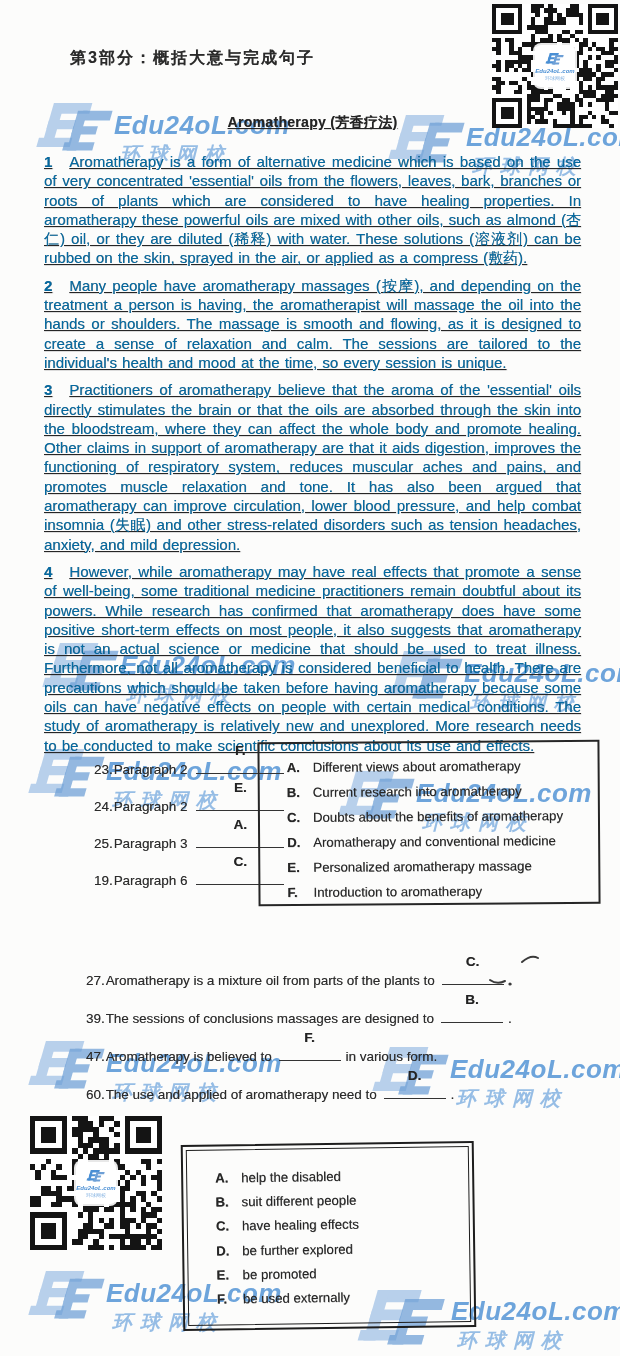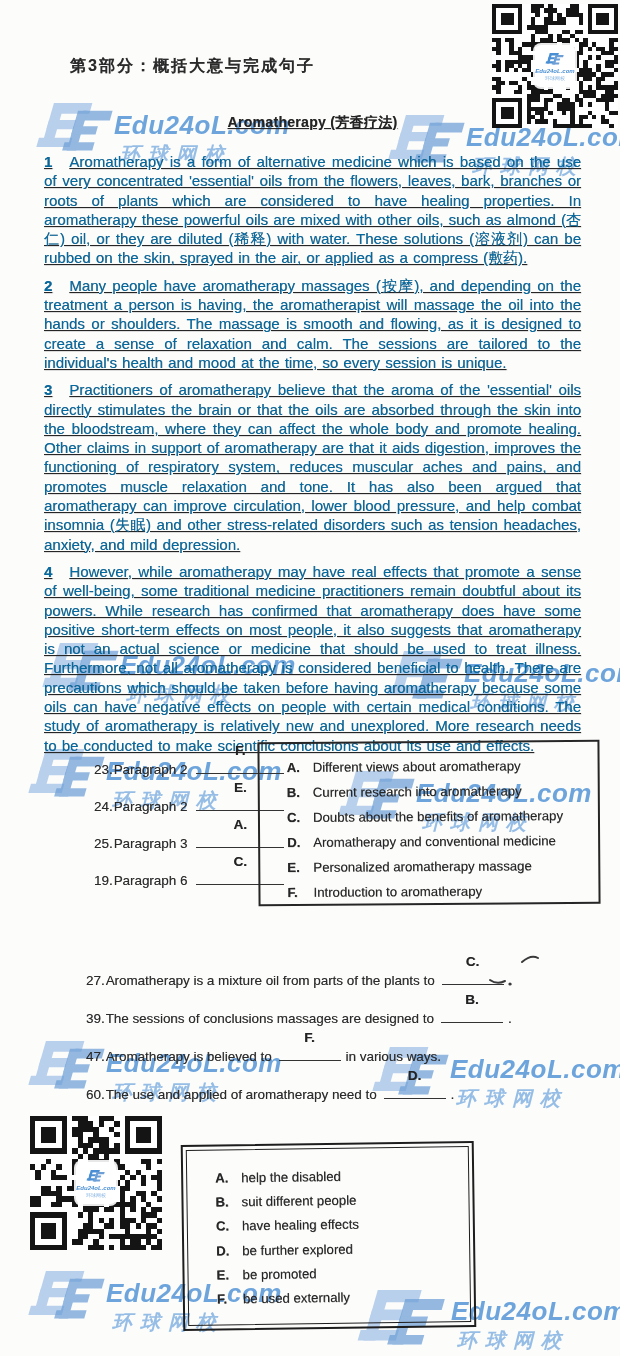--- a/index.html
+++ b/index.html
@@ -19,21 +19,21 @@
   }
   .wm .wm-cn{
     position:absolute;left:86px;top:47px;
     font-style:italic;font-weight:bold;font-size:20px;letter-spacing:8px;
     color:var(--cn-color,#85b3e2);opacity:.85;white-space:nowrap;
   }
   
   .ink{text-shadow:0.3px 0.3px 0.4px rgba(40,40,40,0.5);}
   
   .sec-header{
-    position:absolute;left:70px;top:56px;z-index:1;
+    position:absolute;left:70px;top:48px;z-index:1;
     font-size:16px;font-weight:bold;letter-spacing:2px;color:#2a2a2a;
   }
   
   .article{position:absolute;left:36px;top:114px;width:553px;z-index:1;text-decoration:underline;}
   .article h2{
     margin:0 0 20px 0;text-align:center;
     font-size:14px;font-weight:bold;letter-spacing:0.3px;color:#232323;
   }
   .article p{
     margin:8px;text-align:justify;
@@ -557,21 +557,21 @@
     <div class="opt"><span class="letter">F.</span><span>Introduction to aromatherapy</span></div>
   </div>
 
   <div class="comp-item ink" style="top:969px">
     <span class="qnum">27.</span><span>Aromatherapy is a mixture oil from parts of the plants to</span><span class="blank"><span class="ans">C.</span></span><span>.</span>
   </div>
   <div class="comp-item ink" style="top:1007px">
     <span class="qnum">39.</span><span>The sessions of conclusions massages are designed to</span><span class="blank"><span class="ans">B.</span></span><span>.</span>
   </div>
   <div class="comp-item ink" style="top:1045px">
-    <span class="qnum">47.</span><span>Aromatherapy is believed to</span><span class="blank"><span class="ans">F.</span></span><span>in various ways.</span>
+    <span class="qnum">47.</span><span>Aromatherapy is believed to</span><span class="blank"><span class="ans">F.</span></span><span>in various form.</span>
   </div>
   <div class="comp-item ink" style="top:1083px">
     <span class="qnum">60.</span><span>The use and applied of aromatherapy need to</span><span class="blank"><span class="ans">D.</span></span><span>.</span>
   </div>
 
   <svg class="pen-mark" style="left:486px;top:948px" width="56" height="42" viewBox="0 0 56 42">
     <path d="M4,32 q7,5 15,1" stroke="#3a3a3a" stroke-width="2" fill="none" stroke-linecap="round"></path>
     <circle cx="24" cy="36" r="1.6" fill="#3a3a3a"></circle>
     <path d="M36,14 q9,-8 16,-4" stroke="#3a3a3a" stroke-width="2" fill="none" stroke-linecap="round"></path>
   </svg>

